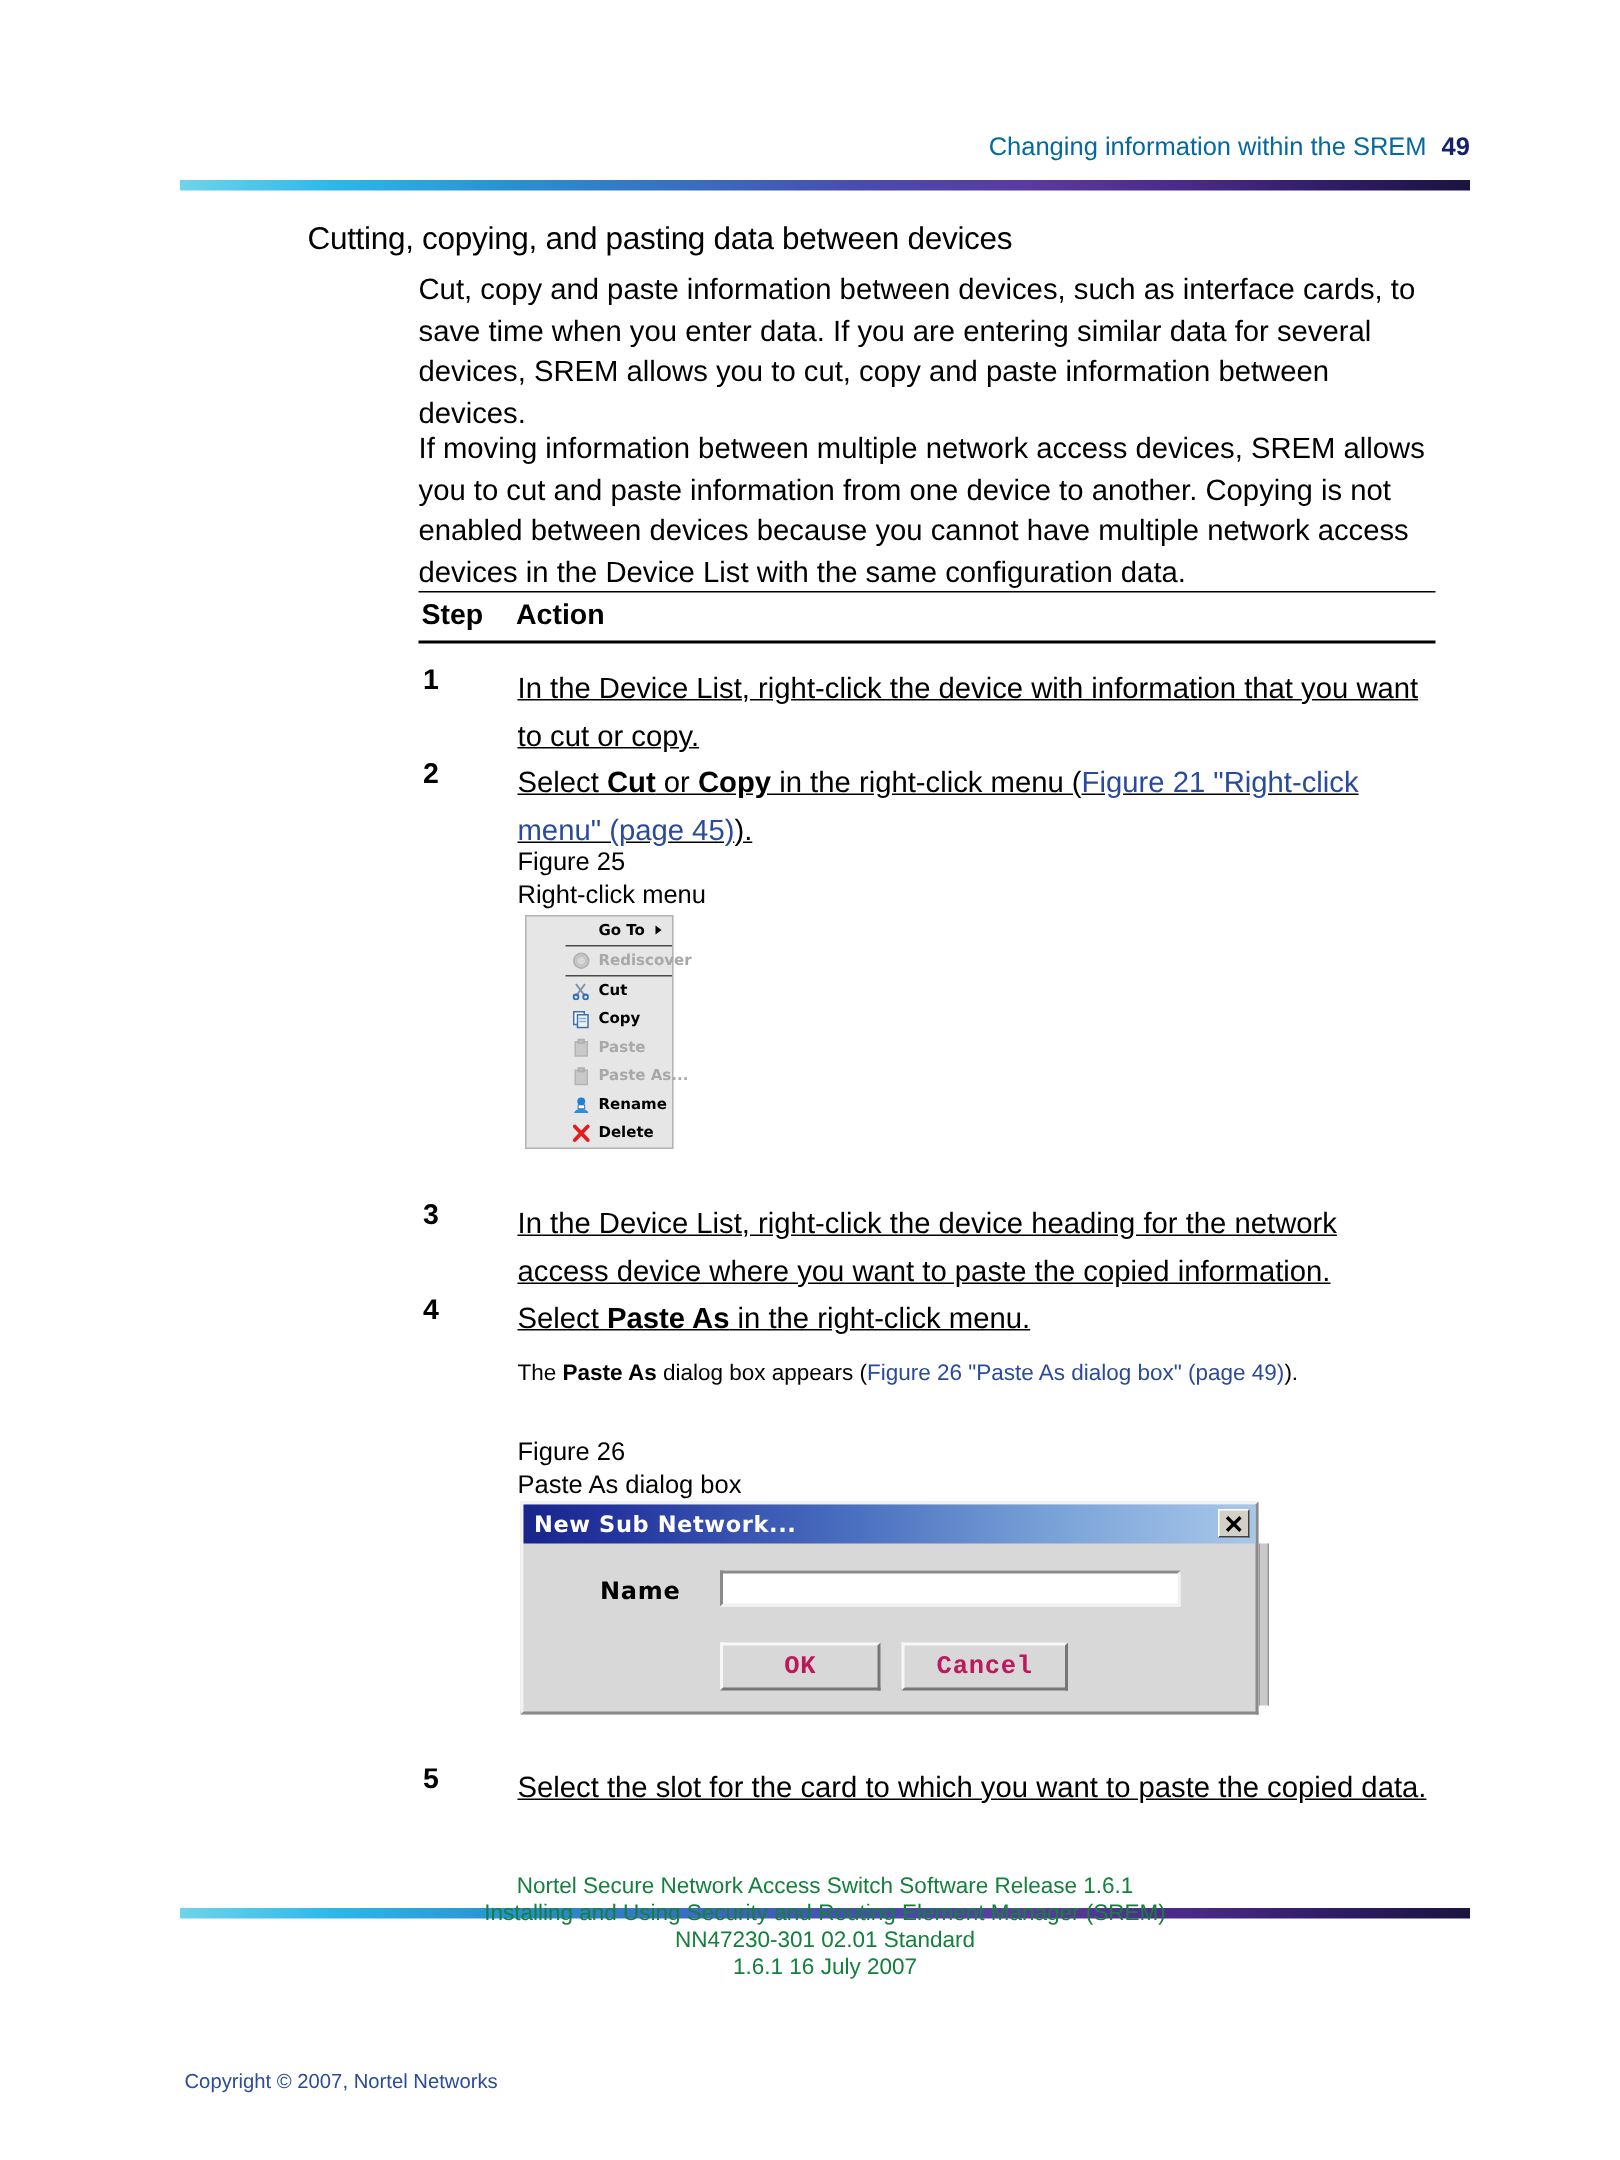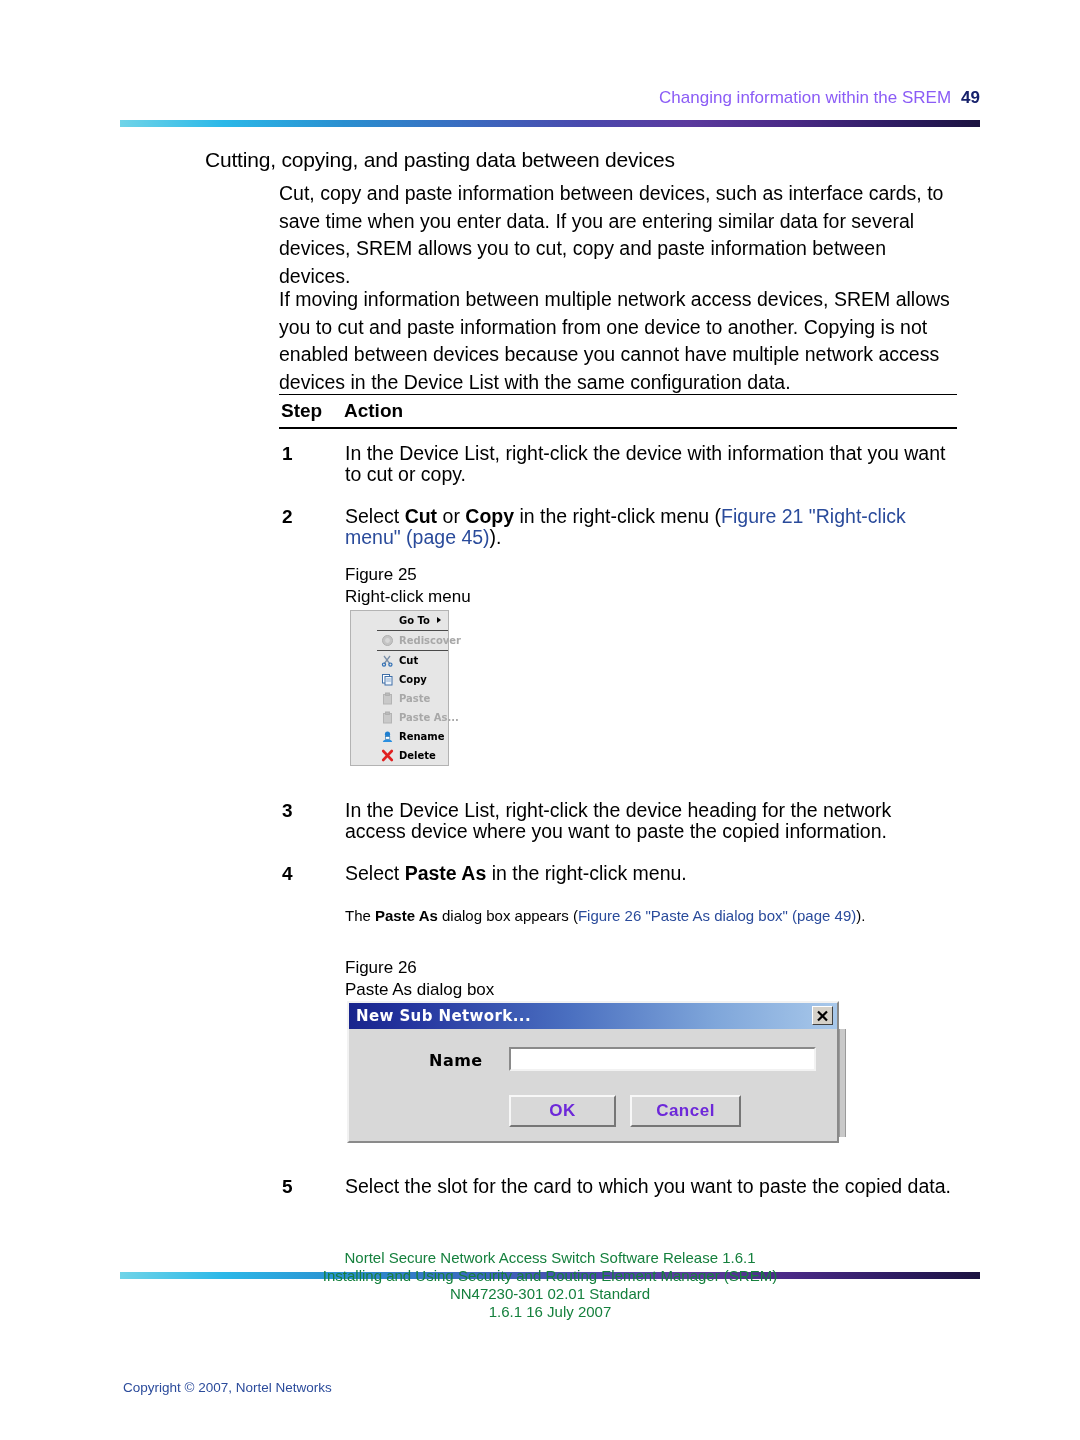--- a/index.html
+++ b/index.html
@@ -26,21 +26,21 @@
     position: absolute;
     left: 120px;
     top: 88px;
     width: 860px;
     text-align: right;
     font-size: 17px;
     color: #2b3990;
     white-space: nowrap;
   }
   .running-header .rh-title {
-    color: #8b5cf6;
+    color: #0369a1;
     font-size: 17px;
   }
   .running-header .rh-page {
     color: #16216b;
     font-weight: bold;
     font-size: 17px;
     margin-left: 10px;
   }
 
   .rule-bar {
@@ -113,21 +113,22 @@
     top: 0;
     font-size: 19px;
     font-weight: bold;
   }
   .step-text {
     position: absolute;
     left: 66px;
     top: 0;
     width: 612px;
     font-size: 19.5px;
-    line-height: 21px;
+    line-height: 32px;
+    text-decoration: underline;
   }
   .step-extra {
     position: absolute;
     left: 345px;
     width: 612px;
     font-size: 15px;
     line-height: 36px;
   }
   b.inline-b { font-weight: bold; }
   .xref { color: #2a4b9b; }
@@ -233,21 +234,21 @@
     height: 19px;
     background: #d4d0c8;
     border-left: 1px solid #ffffff;
     border-top: 1px solid #ffffff;
     border-right: 1px solid #404040;
     border-bottom: 1px solid #404040;
     box-sizing: border-box;
   }
   .dlg-close svg { display: block; margin: 3px auto 0; }
 
-  .dlg-body { position: relative; height: 145px; margin-left: 29px; }
+  .dlg-body { position: relative; height: 145px; }
   .dlg-name-label {
     position: absolute;
     left: 51px;
     top: 22px;
     font-size: 16px;
     font-weight: bold;
     letter-spacing: 0.5px;
   }
   .dlg-name-input {
     position: absolute;
@@ -271,22 +272,22 @@
     top: 66px;
     height: 32px;
     background: #d8d8d8;
     border-left: 2px solid #f7f7f7;
     border-top: 2px solid #f7f7f7;
     border-right: 2px solid #767676;
     border-bottom: 2px solid #767676;
     box-sizing: border-box;
     font-size: 17px;
     font-weight: bold;
-    font-family: Liberation Sans, sans-serif;
-    color: #6d28d9;
+    font-family: Liberation Mono, monospace;
+    color: #be185d;
     letter-spacing: 0.5px;
     cursor: default;
   }
   .dlg-btn-ok { left: 131px; width: 107px; }
   .dlg-btn-cancel { left: 252px; width: 111px; text-align: center; }
   .dlg-scroll-edge {
     position: absolute;
     right: -9px;
     top: 26px;
     width: 5px;

